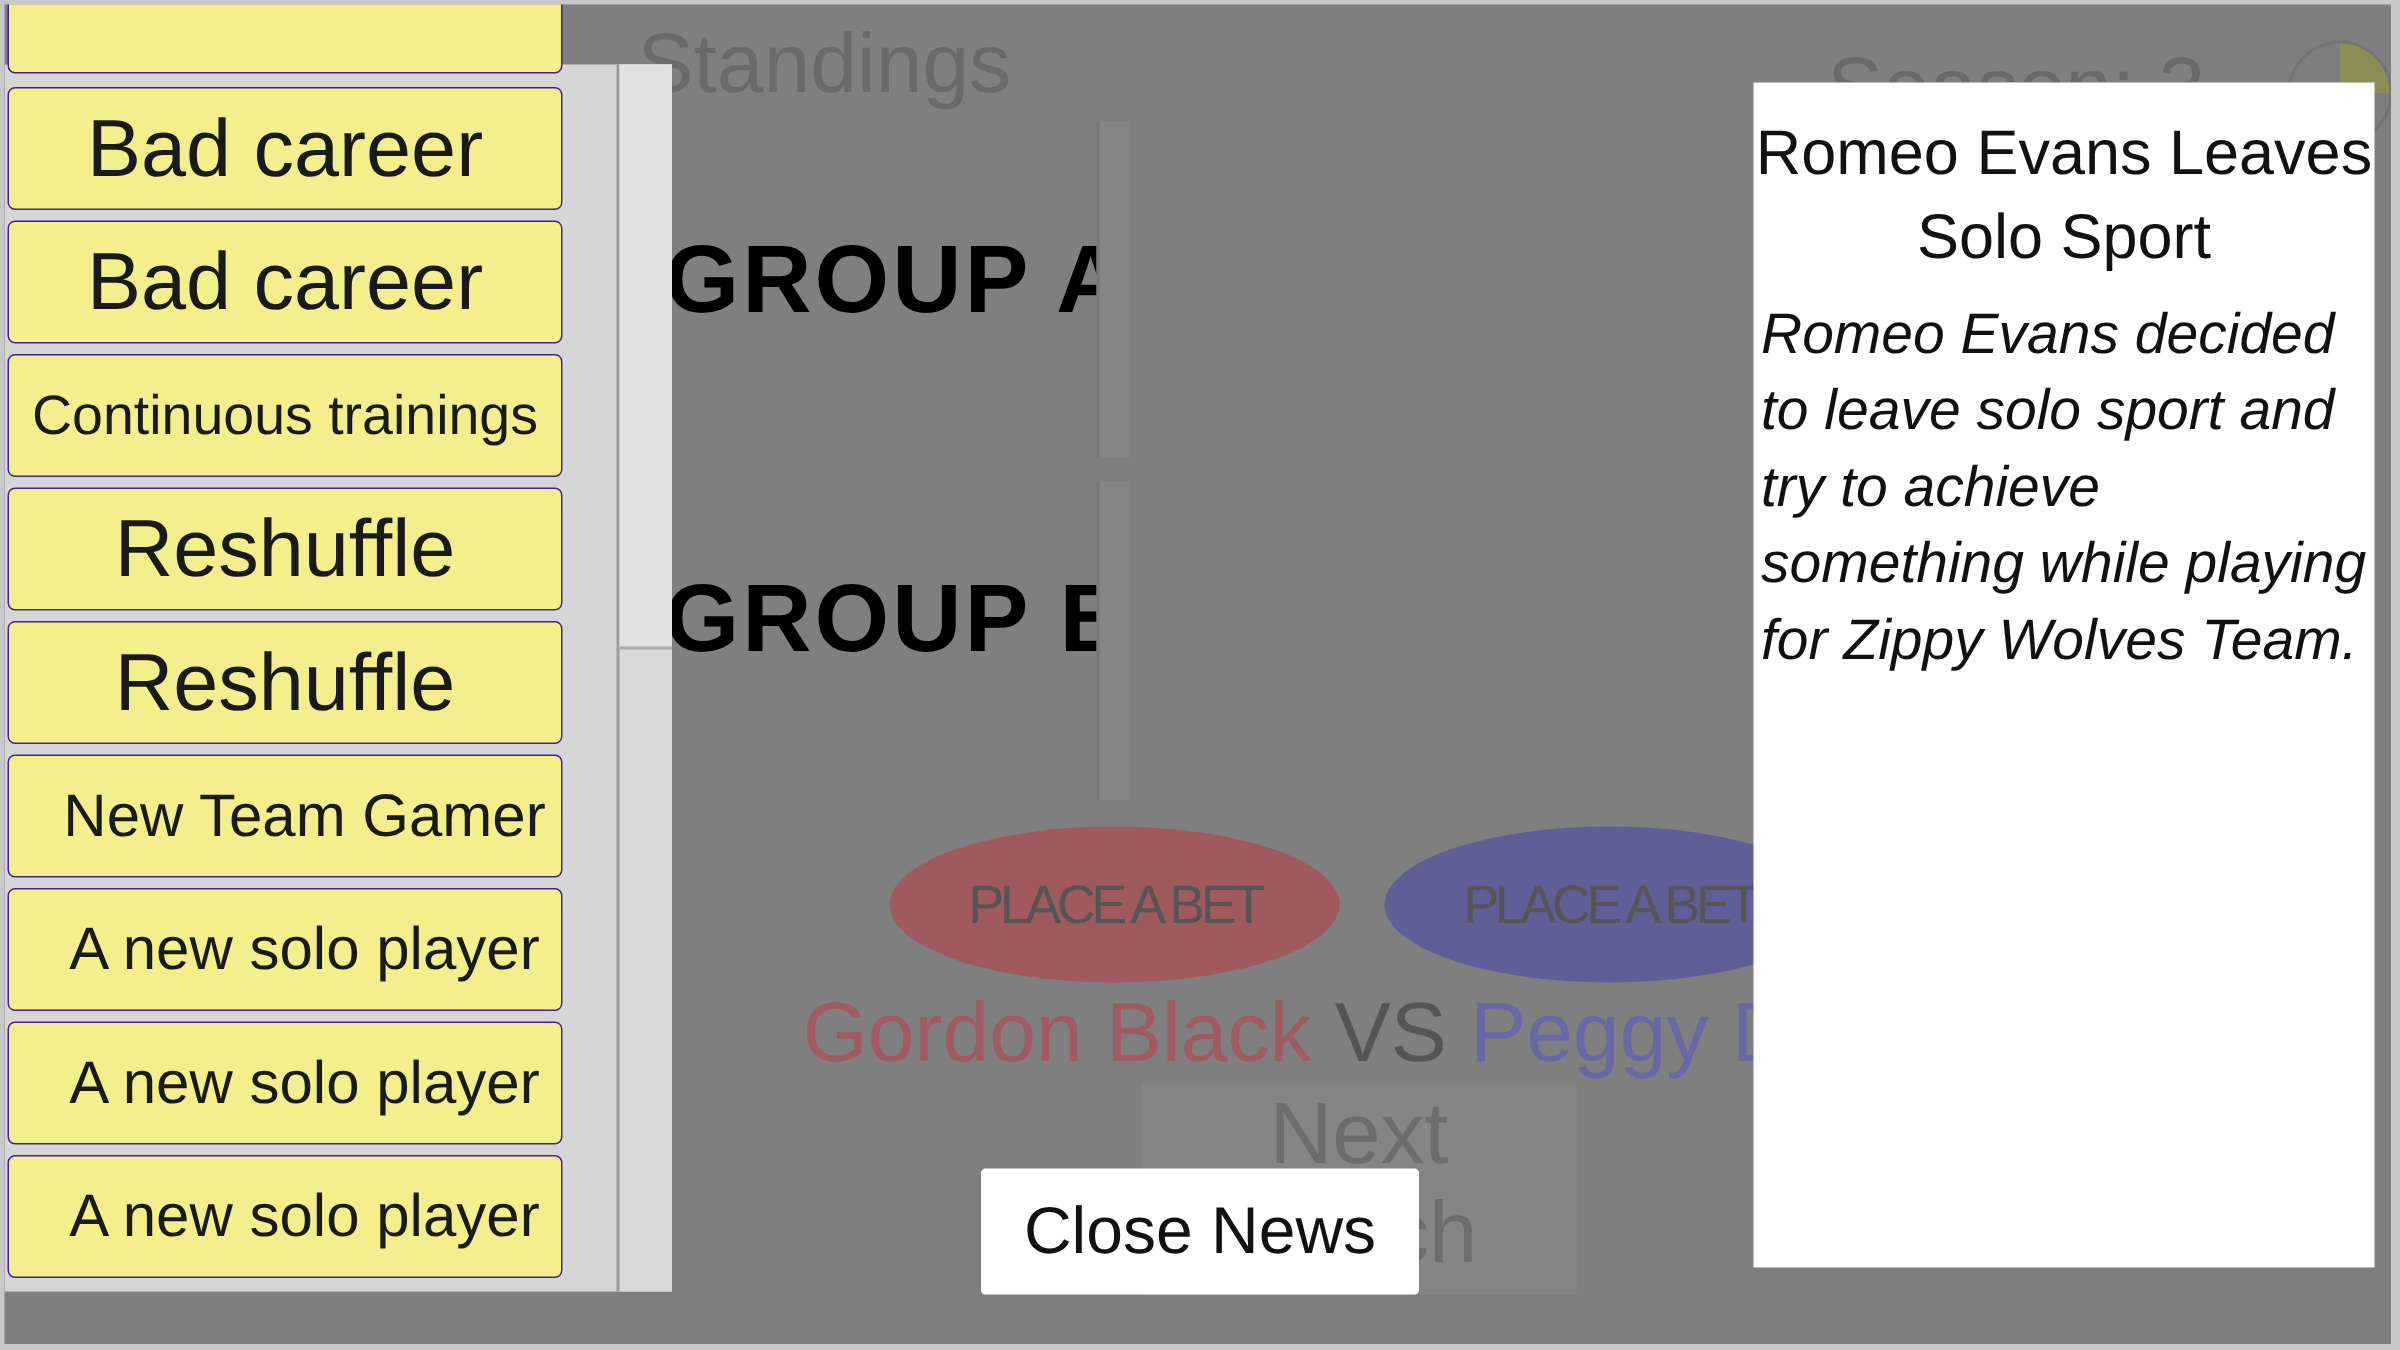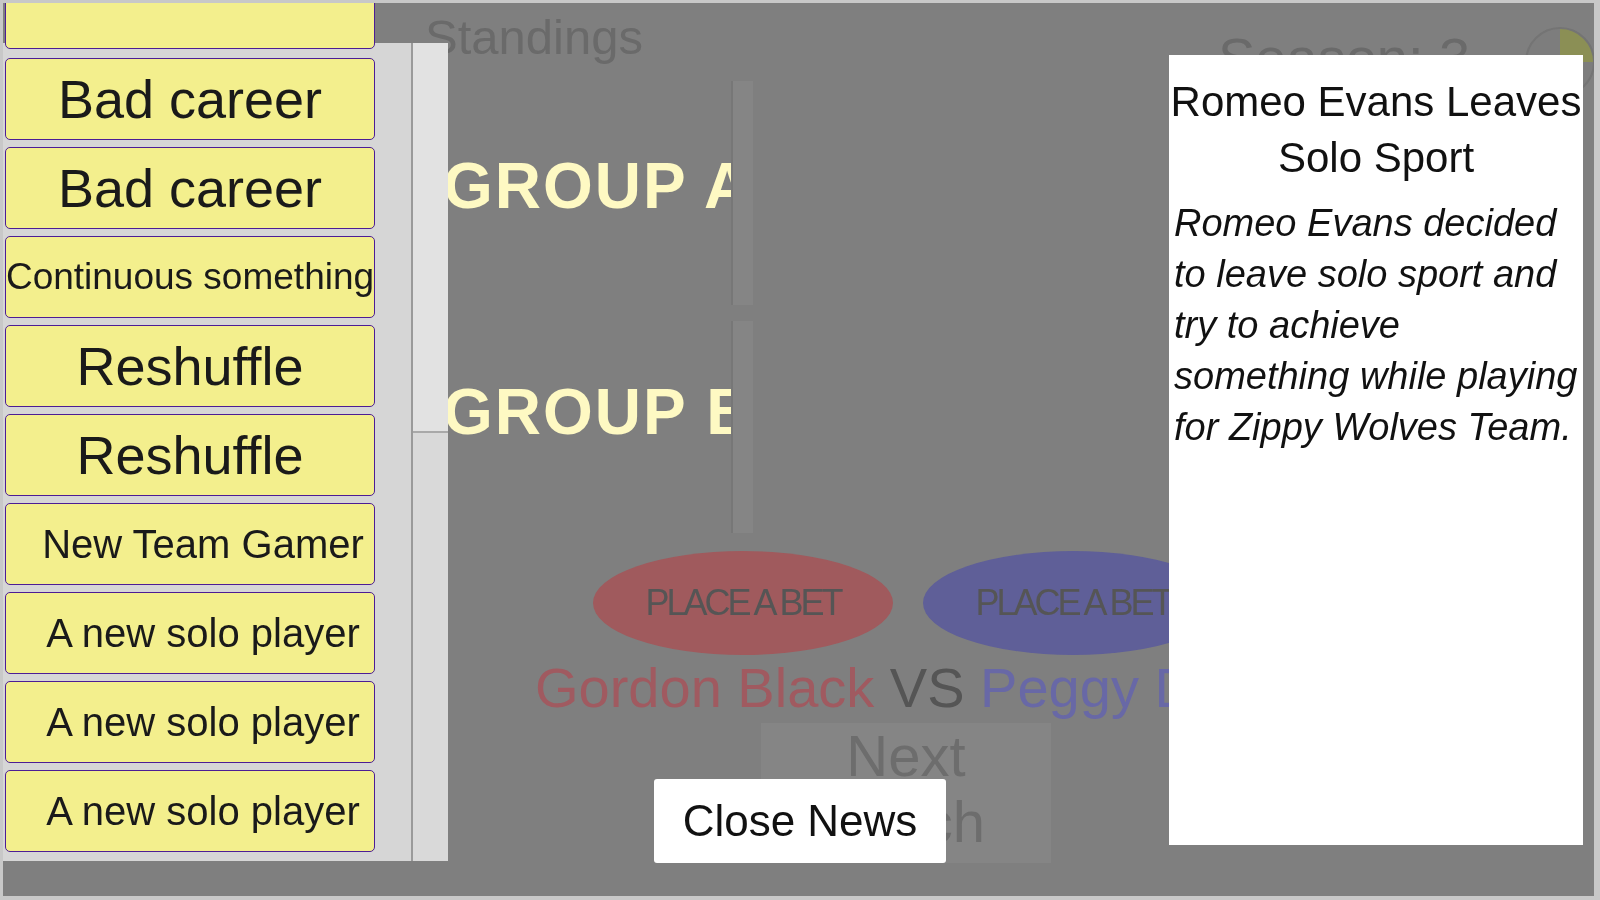--- a/index.html
+++ b/index.html
@@ -8,32 +8,32 @@
     background:#c8c8c8;
     font-family:"Liberation Sans", sans-serif;
   }
   .frame {
     position:absolute; left:3px; top:3px; width:1591px; height:893px;
     background:#7f7f7f; overflow:hidden;
   }
   
   .bg { position:absolute; inset:0; }
   .standings-title {
-    position:absolute; left:422px; top:6px; font-size:49px; color:#6a6a6a;
+    position:absolute; left:422px; top:6px; font-size:56px; color:#6a6a6a;
   }
   .season-label {
     position:absolute; left:1215px; top:22px; font-size:56px; color:#6a6a6a;
   }
   .season-icon {
     position:absolute; left:1522px; top:24px; width:66px; height:66px;
     border-radius:50%; background:conic-gradient(#8b8f55 0 25%, #7d7d7d 25% 100%);
     border:2px solid #747474;
   }
   .group-label {
-    position:absolute; left:440px; font-size:64px; font-weight:bold; color:#fef9c3;
+    position:absolute; left:440px; font-size:64px; font-weight:bold; color:#000000;
     letter-spacing:2px;
   }
   .group-a { top:146px; }
   .group-b { top:372px; }
   .group-scroll {
     position:absolute; left:728px; width:20px; background:#858585;
     border-left:2px solid #777;
   }
   .gs-a { top:78px; height:224px; }
   .gs-b { top:318px; height:212px; }
@@ -134,21 +134,21 @@
       <div class="news-item fs-big" style="top:-76px">
           <span></span>
         </div>
       <div class="news-item fs-big" style="top:15px">
           <span>Bad career</span>
         </div>
       <div class="news-item fs-big" style="top:104px">
           <span>Bad career</span>
         </div>
       <div class="news-item fs-small" style="top:193px">
-          <span>Continuous something</span>
+          <span>Continuous trainings</span>
         </div>
       <div class="news-item fs-big" style="top:282px">
           <span>Reshuffle</span>
         </div>
       <div class="news-item fs-big" style="top:371px">
           <span>Reshuffle</span>
         </div>
       <div class="news-item fs-med" style="top:460px">
           <span>New Team Gamer</span>
         </div>

